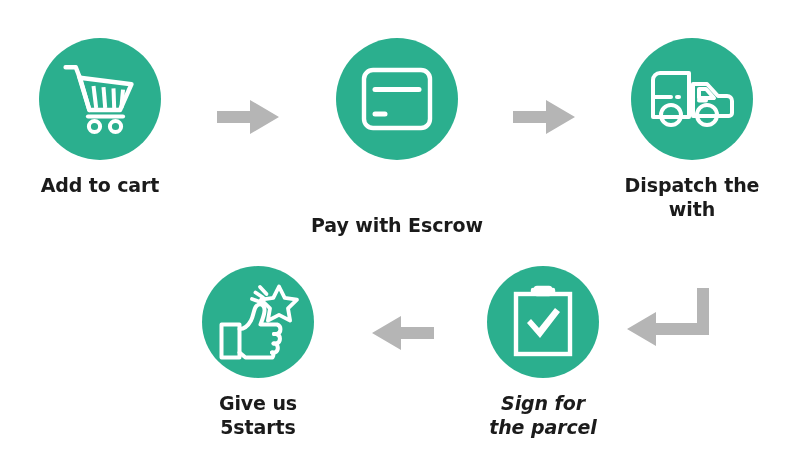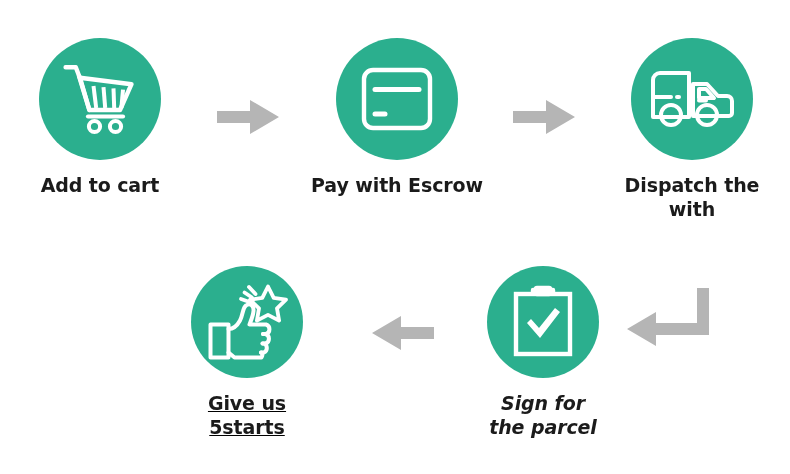--- a/index.html
+++ b/index.html
@@ -52,28 +52,28 @@
     letter-spacing: -0.1px;
     white-space: pre-line;
     width: 190px;
   }
 
   
   .step.top  { top: 38px; }
   .step.top .step-circle { width: 122px; height: 122px; }
 
   #step-add-to-cart     { left: 9px;   width: 182px; }
-  #step-pay-escrow      { left: 306px; width: 182px; }
+  #step-pay-escrow      { left: 306px; width: 182px; gap: 40px; }
   #step-dispatch-goods  { left: 601px; width: 182px; }
 
   
   .step.bottom { top: 266px; }
   .step.bottom .step-circle { width: 112px; height: 112px; }
 
-  #step-give-rating { left: 157px; width: 180px; text-decoration: underline; }
+  #step-give-rating { left: 168px; width: 180px; }
   #step-sign-parcel { left: 453px; width: 180px; font-style: italic; }
 
   
   .arrow {
     position: absolute;
     fill: #b5b5b5;
   }
   #arrow-cart-to-pay     { left: 217px; top: 100px;  width: 62px;  height: 34px; }
   #arrow-pay-to-dispatch { left: 513px; top: 100px;  width: 62px;  height: 34px; }
   #arrow-dispatch-to-sign{ left: 627px; top: 288px;  width: 82px;  height: 62px; }

